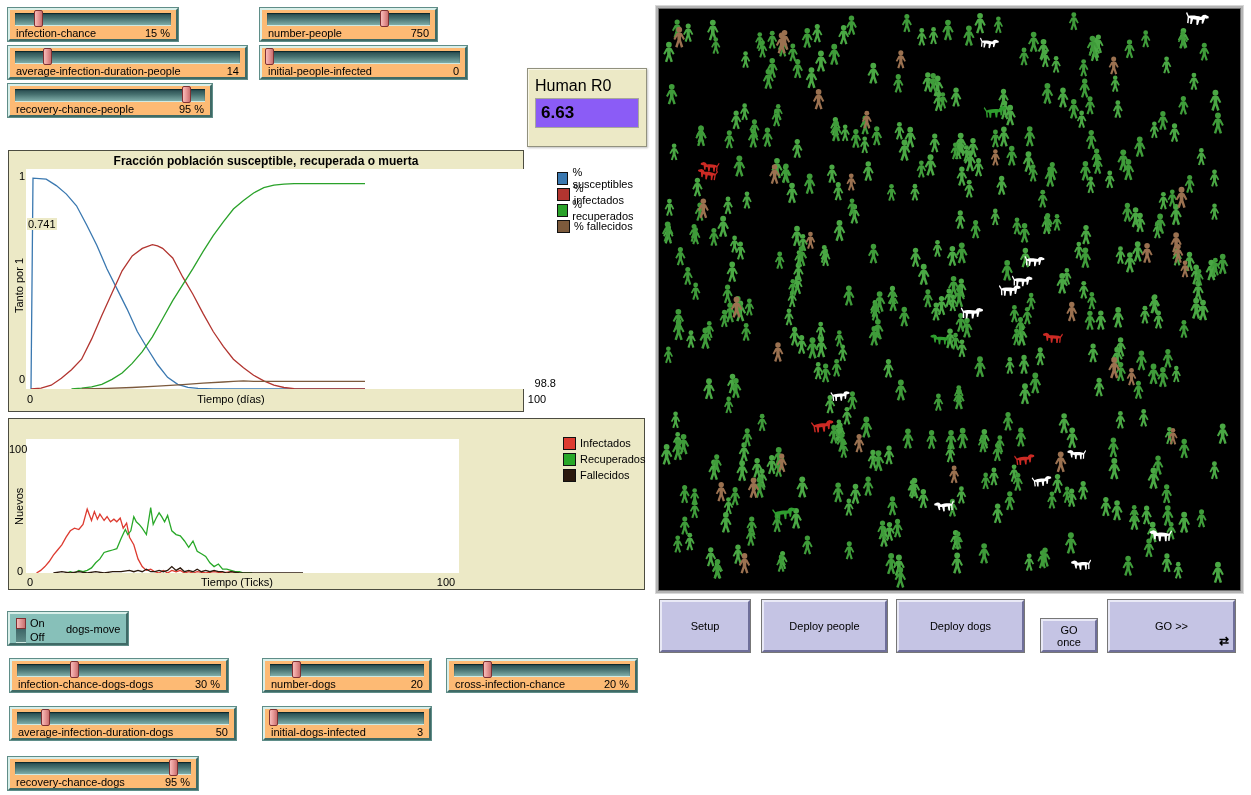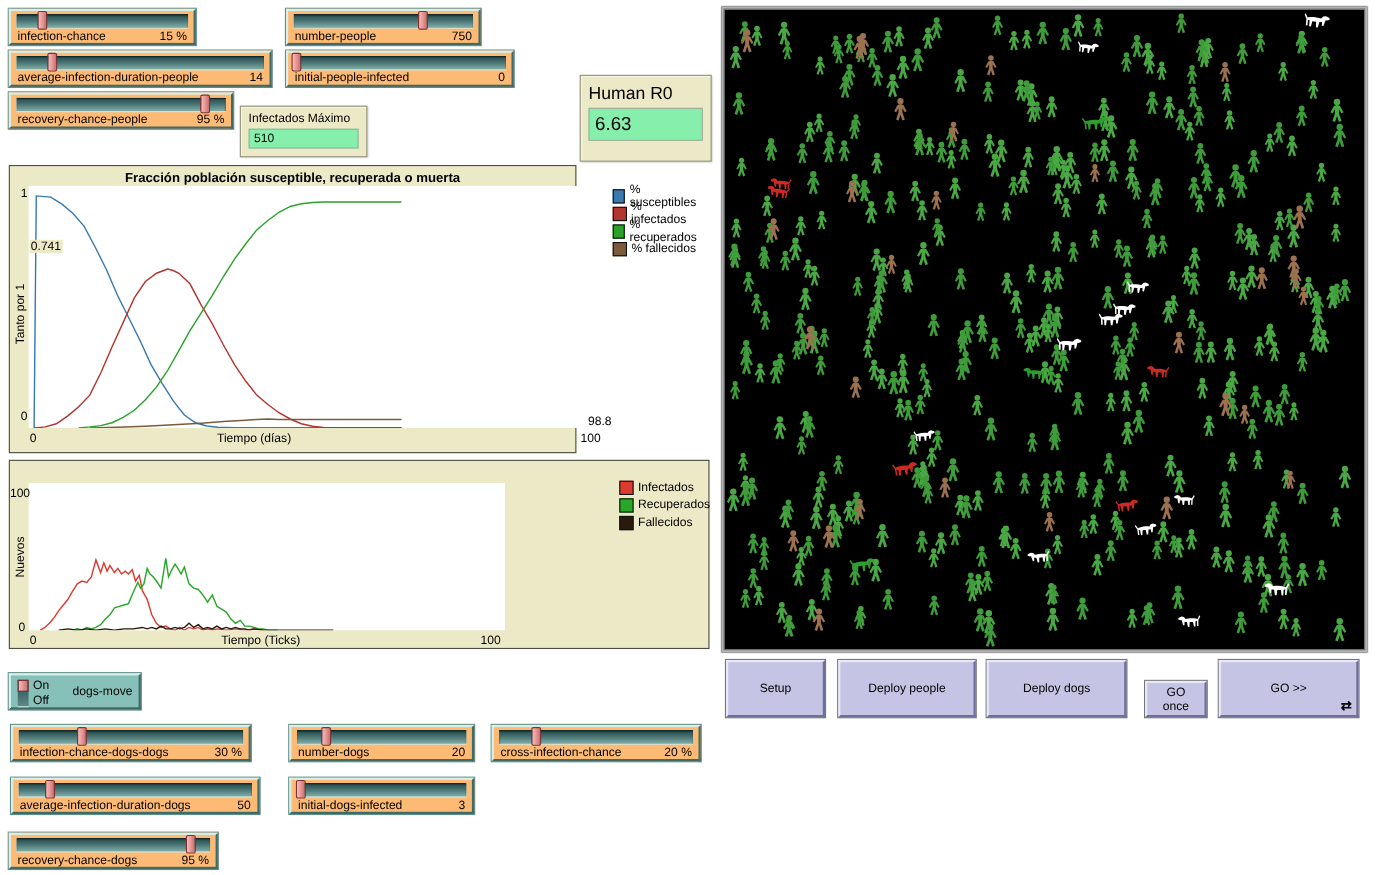--- a/index.html
+++ b/index.html
@@ -28,21 +28,21 @@
           background:linear-gradient(90deg,#f6bcba,#c96f6e);border:1px solid #7e3032;
           box-sizing:border-box;}
   .onoff{position:absolute;left:20px;top:2px;line-height:14px;}
   .onoff span{display:block;}
   .swlabel{position:absolute;left:56px;top:9px;}
 
   
   .monitor{position:absolute;background:#ece9c6;box-sizing:border-box;
            border:1px solid #91917e;box-shadow:inset 1px 1px 0 #f8f6e6,1px 1px 2px rgba(0,0,0,.25);}
   .mlabel{padding:5px 7px 2px 7px;}
-  .mvalue{margin:1px 7px;background:#86efac;border:1px solid #a8a89a;padding:2px 4px;}
+  .mvalue{margin:1px 7px;background:#8b5cf6;border:1px solid #a8a89a;padding:2px 4px;font-weight:bold;}
   .monitor.big .mlabel{font-size:16px;padding-top:8px;}
   .monitor.big .mvalue{font-size:17px;padding:4px 5px;}
 
   
   .plot{position:absolute;background:#ece9c6;box-sizing:border-box;border:1px solid #4c4c40;}
   .ptitle{position:absolute;left:0;right:0;top:3px;text-align:center;font-weight:bold;font-size:12px;}
   .parea{position:absolute;background:#ffffff;}
   .plab{position:absolute;}
   .vlab{position:absolute;transform:rotate(-90deg);transform-origin:left top;white-space:nowrap;}
   .legend{position:absolute;}
@@ -105,24 +105,20 @@
   <div class="slider" style="left:8px;top:84px;width:204px">
     <div class="track">
         <div class="knob" style="left: calc(90% - 4px);"></div>
       </div>
     <div class="srow">
         <span>recovery-chance-people</span>
         <span>95 %</span>
       </div>
   </div>
 
-  <div class="monitor" style="left:218px;top:96px;width:116px;height:47px">
-    <div class="mlabel">Infectados Máximo</div>
-    <div class="mvalue">510</div>
-  </div>
   <div class="monitor big" style="left:527px;top:68px;width:120px;height:79px">
     <div class="mlabel">Human R0</div>
     <div class="mvalue">6.63</div>
   </div>
 
   <div class="plot" style="left:8px;top:150px;width:516px;height:262px">
     <div class="ptitle">Fracción población susceptible, recuperada o muerta</div>
     <div class="parea" style="left:17px;top:18px;width:533px;height:220px">
       <svg id="chart1" width="533" height="220">
           <polyline points="5.0,220.0 7.0,9.1 20.2,10.2 30.3,16.6 40.4,25.1 50.5,36.8 60.7,56.0 70.8,76.2 80.9,99.7 91.0,119.9 101.1,140.1 111.3,162.5 121.4,179.5 131.5,195.5 141.6,208.3 151.7,215.3 161.9,218.3 172.0,219.4 187.2,219.8 339.0,219.8" fill="none" stroke="#3a78b0" stroke-width="1.3"></polyline>

